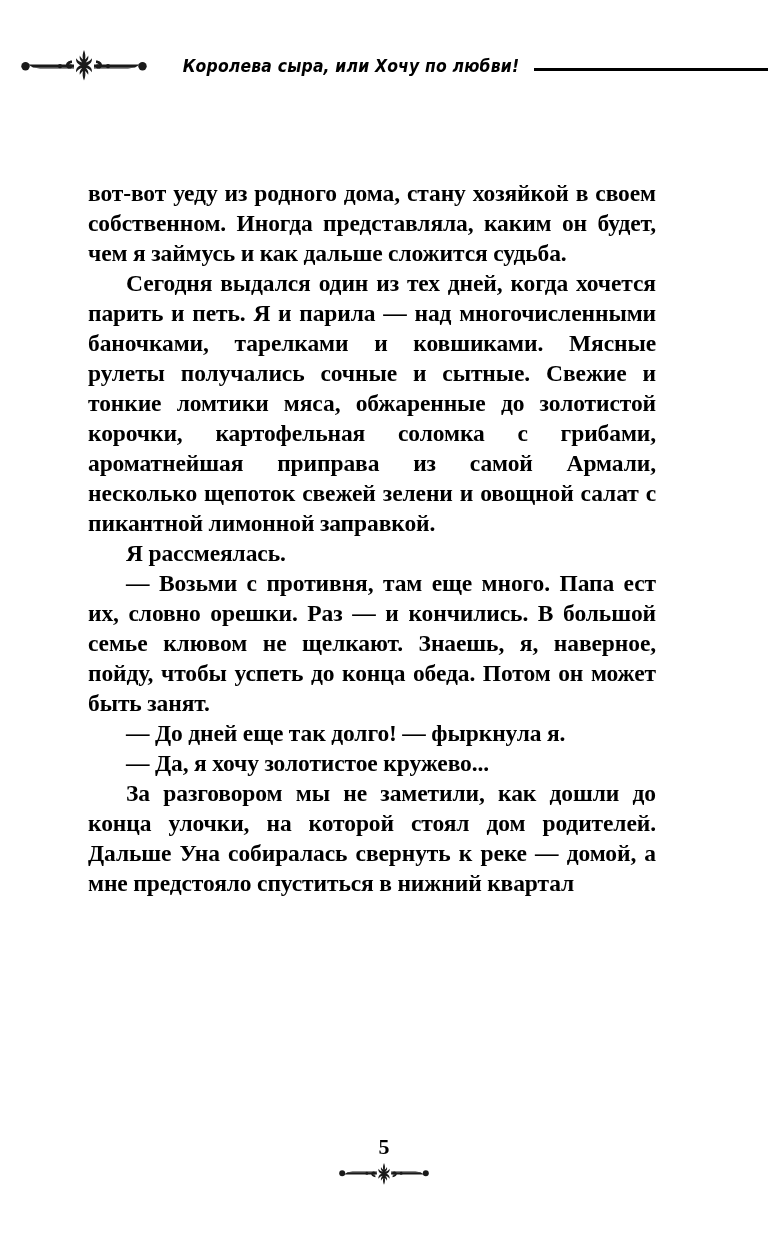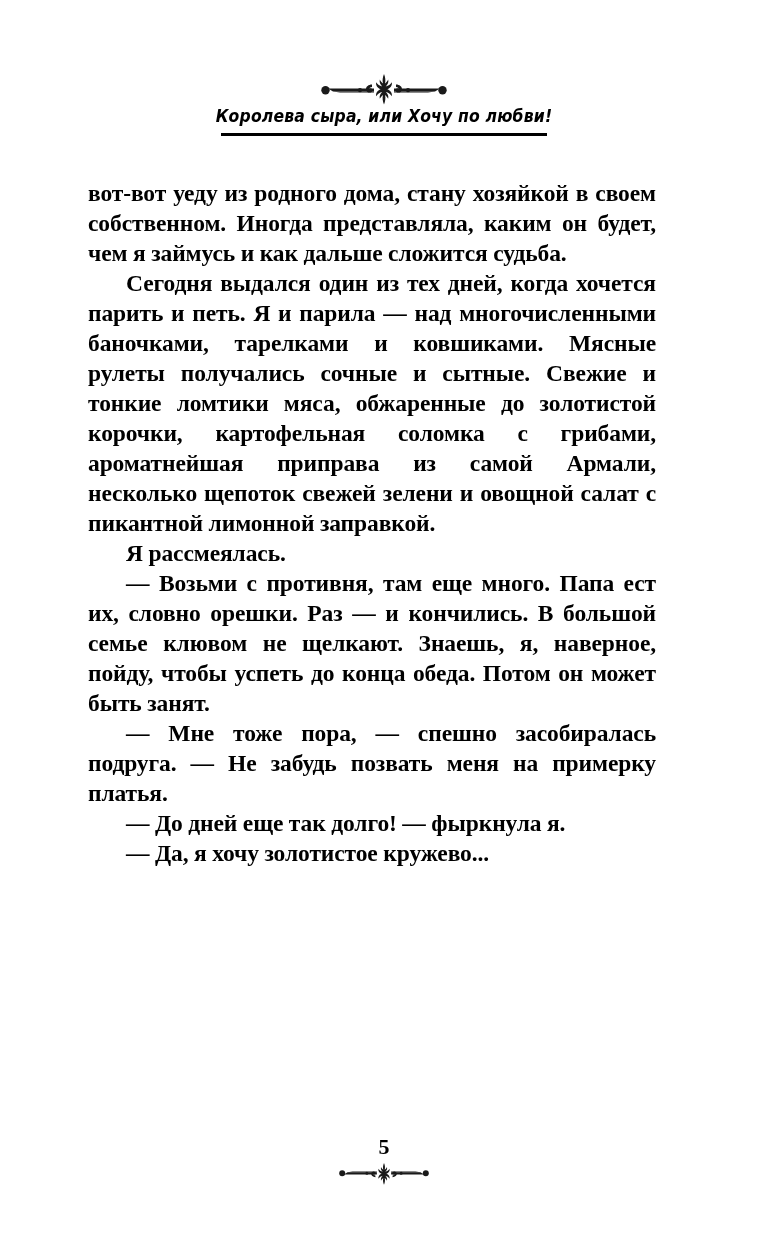--- a/index.html
+++ b/index.html
@@ -24,23 +24,23 @@
     display: flex;
     flex-direction: column;
   }
 
   
   .running-head {
     position: absolute;
     top: 0;
     left: 0;
     right: 0;
-    padding-top: 72px;
+    padding-top: 48px;
     display: flex;
-    flex-direction: column;
+    flex-direction: row;
     align-items: center;
     border-radius: 27px;
   }
 
   .ornament-top {
     width: 168px;
     height: 34px;
     display: block;
   }
   .ornament-bottom {
@@ -165,23 +165,23 @@
     <div class="running-title">Королева сыра, или Хочу по любви!</div>
 
     <div class="head-rule"></div>
   </div>
 
   <div class="text-column">
     <p class="no-indent">вот-вот уеду из родного дома, стану хозяйкой в своем собственном. Иногда представляла, каким он будет, чем я займусь и как дальше сложится судьба.</p>
     <p>Сегодня выдался один из тех дней, когда хочется парить и петь. Я и парила — над многочисленными баночками, тарелками и ковшиками. Мясные рулеты получались сочные и сытные. Свежие и тонкие ломтики мяса, обжаренные до золотистой корочки, картофельная соломка с грибами, ароматнейшая приправа из самой Армали, несколько щепоток свежей зелени и овощной салат с пикантной лимонной заправкой.</p>
     <p>Я рассмеялась.</p>
     <p>— Возьми с противня, там еще много. Папа ест их, словно орешки. Раз — и кончились. В большой семье клювом не щелкают. Знаешь, я, наверное, пойду, чтобы успеть до конца обеда. Потом он может быть занят.</p>
-    <p>— Мне тоже пора, — спешно засобиралась подруга. — Не забудь позвать меня на примерку платья.</p>
     <p>— До дней еще так долго! — фыркнула я.</p>
     <p>— Да, я хочу золотистое кружево...</p>
+    <p class="cut">За разговором мы не заметили, как дошли до конца улочки, на которой стоял дом родителей. Дальше Уна собиралась свернуть к реке — домой, а мне предстояло спуститься в нижний квартал</p>
   </div>
 
   <div class="folio-block">
     <div class="folio-number">5</div>
 
     <span class="ornament-bottom">
       <svg viewBox="0 0 168 34" width="120" height="28" aria-hidden="true">
         <g fill="#1a1a1a" transform="translate(0,34) scale(1,-1)">
           <path d="M84 2 C82.6 5.5 82.2 8.5 83 11.5 C81.4 10.2 80.4 9 79.8 7.6 C79.2 10.4 80.2 12.6 82.2 14.4
                    C79.6 13.8 77.6 12.4 76.2 10.2 C75.6 13.4 77.4 16 80.6 17.2

